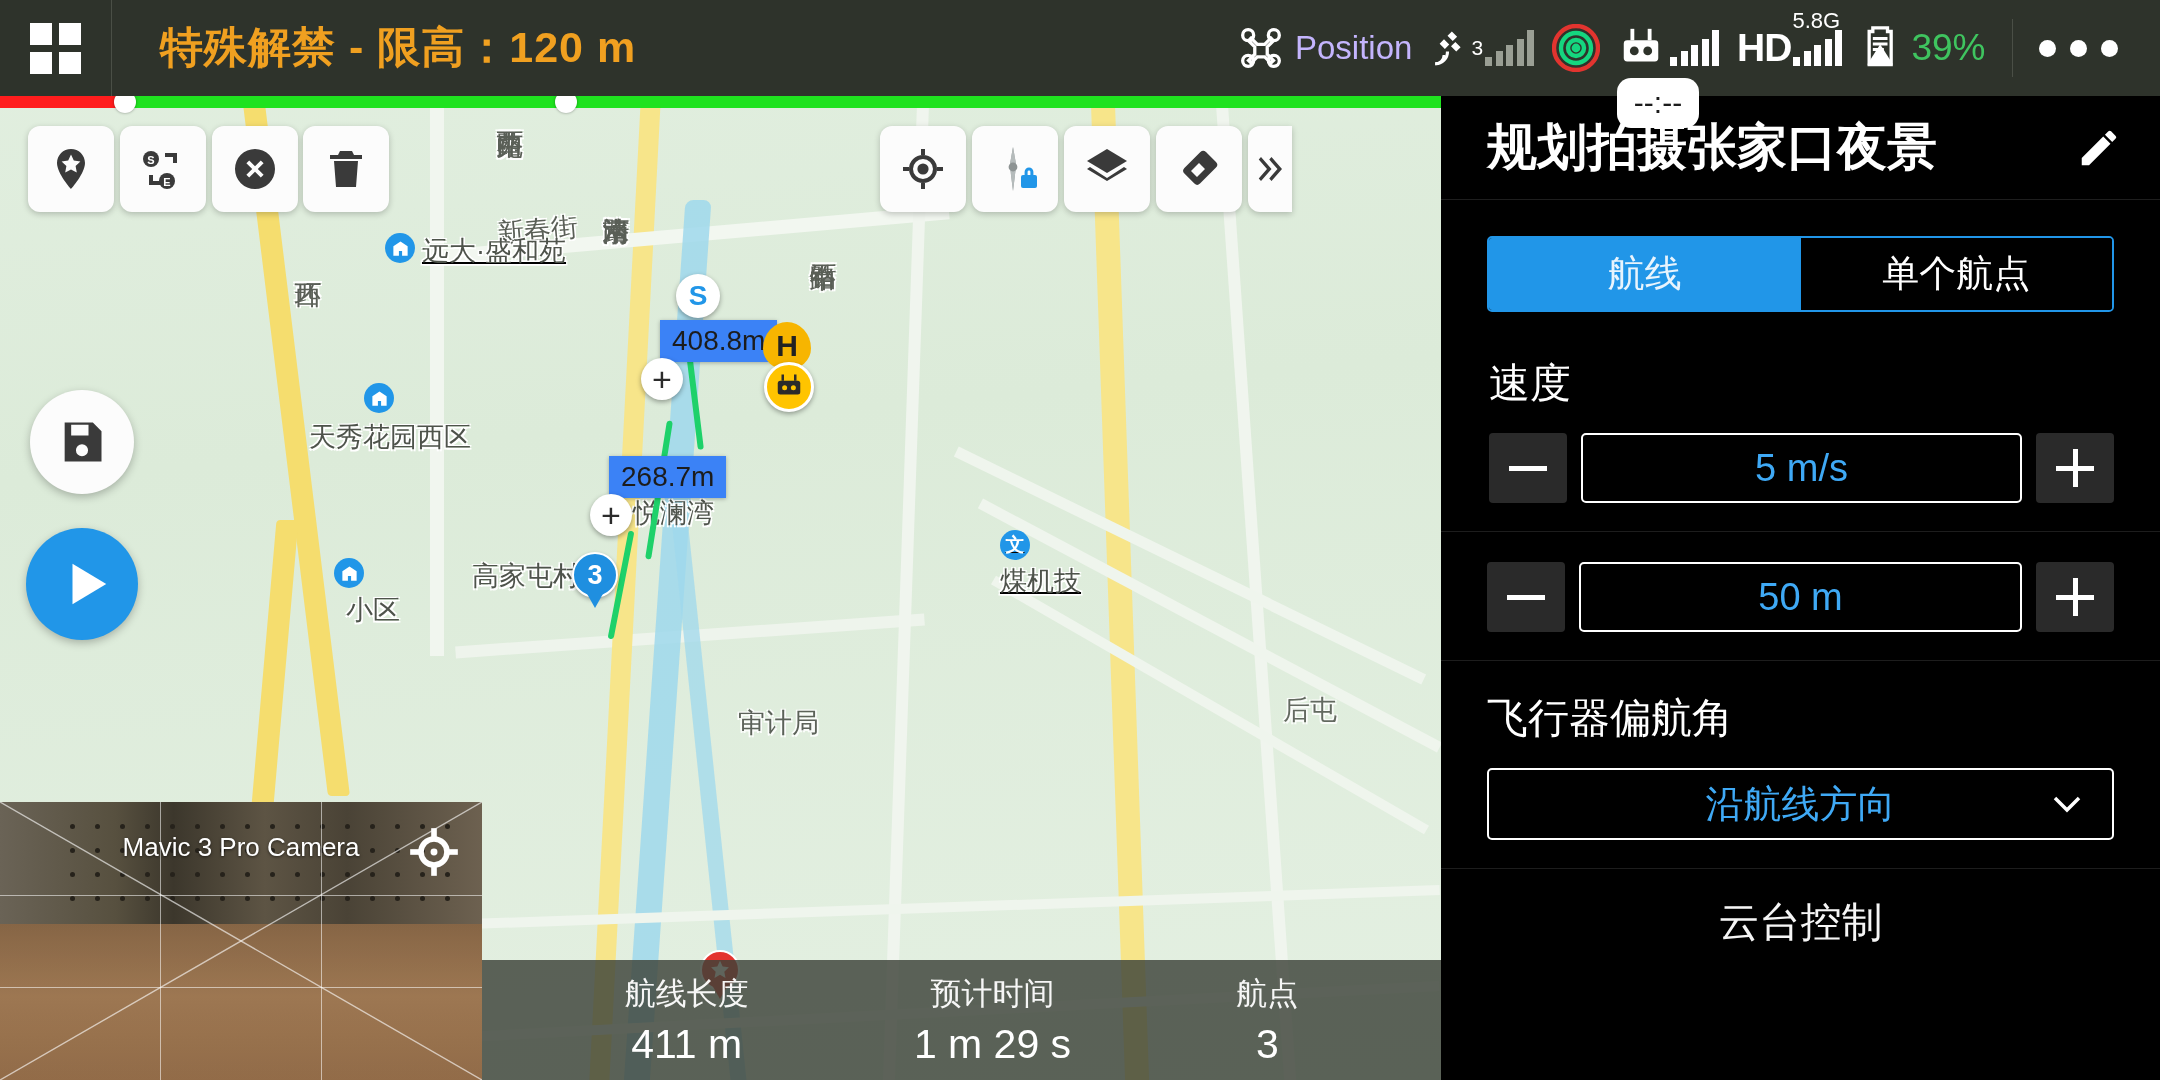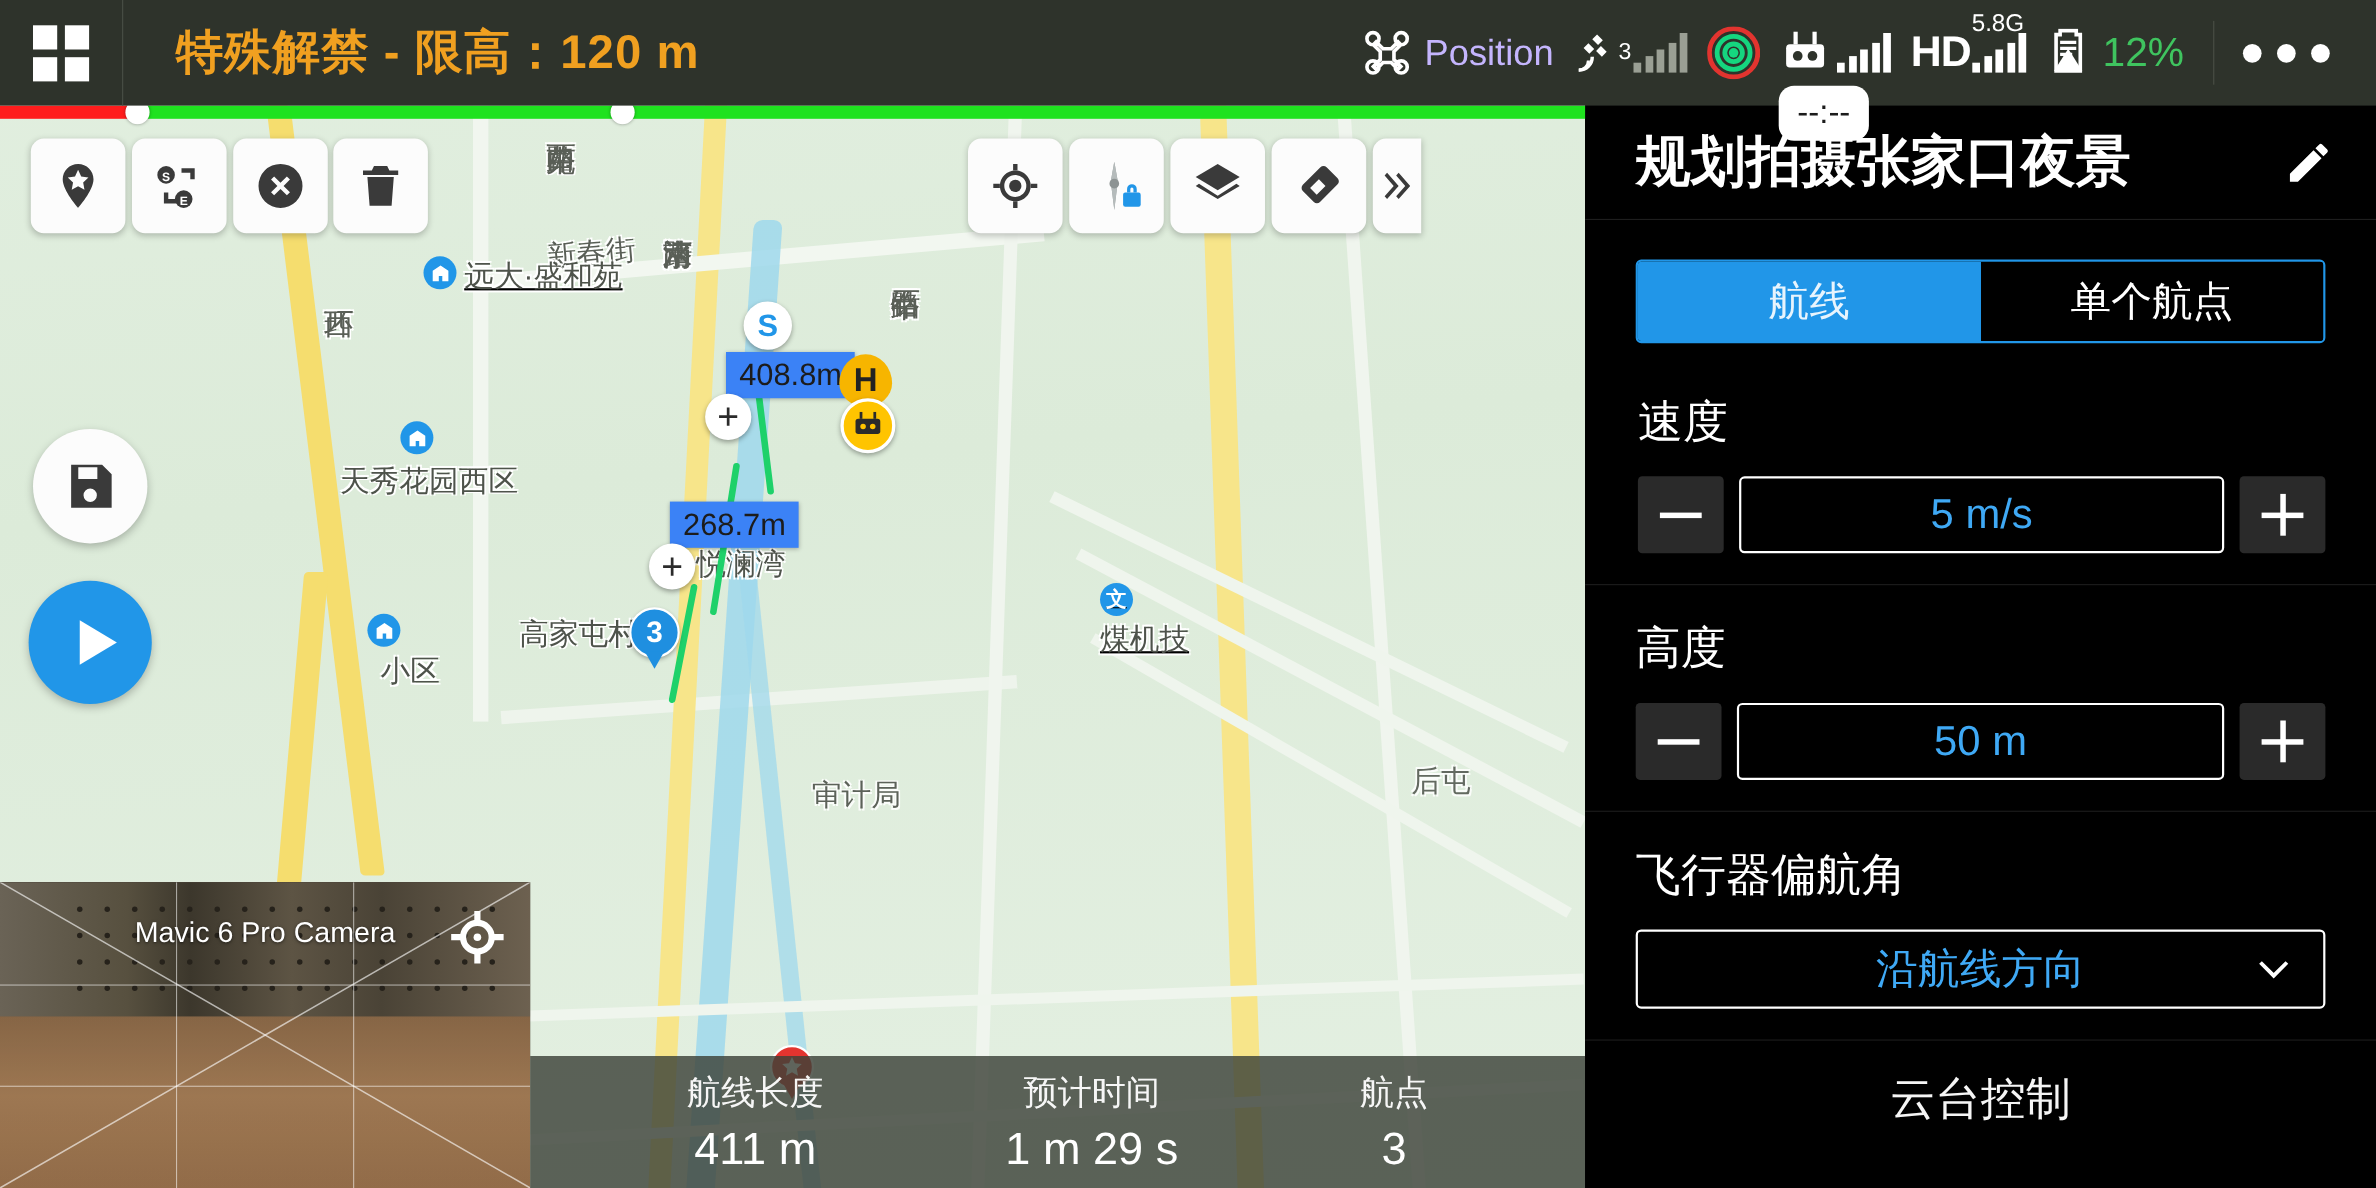--- a/index.html
+++ b/index.html
@@ -441,21 +441,21 @@
         </div>
     </div>
     <svg class="cam-diag" viewBox="0 0 482 278" preserveAspectRatio="none">
       <line x1="0" y1="0" x2="482" y2="278" stroke="#ffffff" stroke-opacity="0.62" stroke-width="1.4"></line>
       <line x1="482" y1="0" x2="0" y2="278" stroke="#ffffff" stroke-opacity="0.62" stroke-width="1.4"></line>
     </svg>
     <div class="cam-grid-v" style="left:160px;"></div>
     <div class="cam-grid-v" style="left:321px;"></div>
     <div class="cam-grid-h" style="top:93px;"></div>
     <div class="cam-grid-h" style="top:185px;"></div>
-    <div class="cam-lbl">Mavic 6 Pro Camera</div>
+    <div class="cam-lbl">Mavic 3 Pro Camera</div>
     <div class="cam-target">
       <svg viewBox="0 0 24 24">
           <circle cx="12" cy="12" r="6"></circle>
           <line x1="12" y1="1" x2="12" y2="7"></line>
           <line x1="12" y1="17" x2="12" y2="23"></line>
           <line x1="1" y1="12" x2="7" y2="12"></line>
           <line x1="17" y1="12" x2="23" y2="12"></line>
           <circle cx="12" cy="12" r="1.6" fill="#fff" stroke="none"></circle>
         </svg>
     </div>
@@ -551,21 +551,21 @@
             </span>
         </span>
       </div>
 
       <div class="tb-item" style="gap:2px;">
         <svg viewBox="0 0 24 24" width="44" height="44">
             <path d="M8 1h7v2h2v18H5V3h2V1z" fill="none" stroke="#fff" stroke-width="1.8"></path>
             <path d="M7 6h8v1.6H7zM7 9h8v1.6H7zM7 12h6v1.6H7z" fill="#fff"></path>
             <path d="M11 10l7 11H4z" fill="#fff"></path>
           </svg>
-        <span class="pct">12%</span>
+        <span class="pct">39%</span>
       </div>
     </div>
 
     <div class="tb-div"></div>
     <div class="dots">
         <i></i>
         <i></i>
         <i></i>
       </div>
   </div>
@@ -600,21 +600,20 @@
             <span></span>
           </div>
         <div class="stp-val">5 m/s</div>
         <div class="stp-btn plus">
             <span></span>
           </div>
       </div>
     </div>
 
     <div class="row">
-      <div class="lbl">高度</div>
       <div class="stepper">
         <div class="stp-btn">
             <span></span>
           </div>
         <div class="stp-val">50 m</div>
         <div class="stp-btn plus">
             <span></span>
           </div>
       </div>
     </div>

